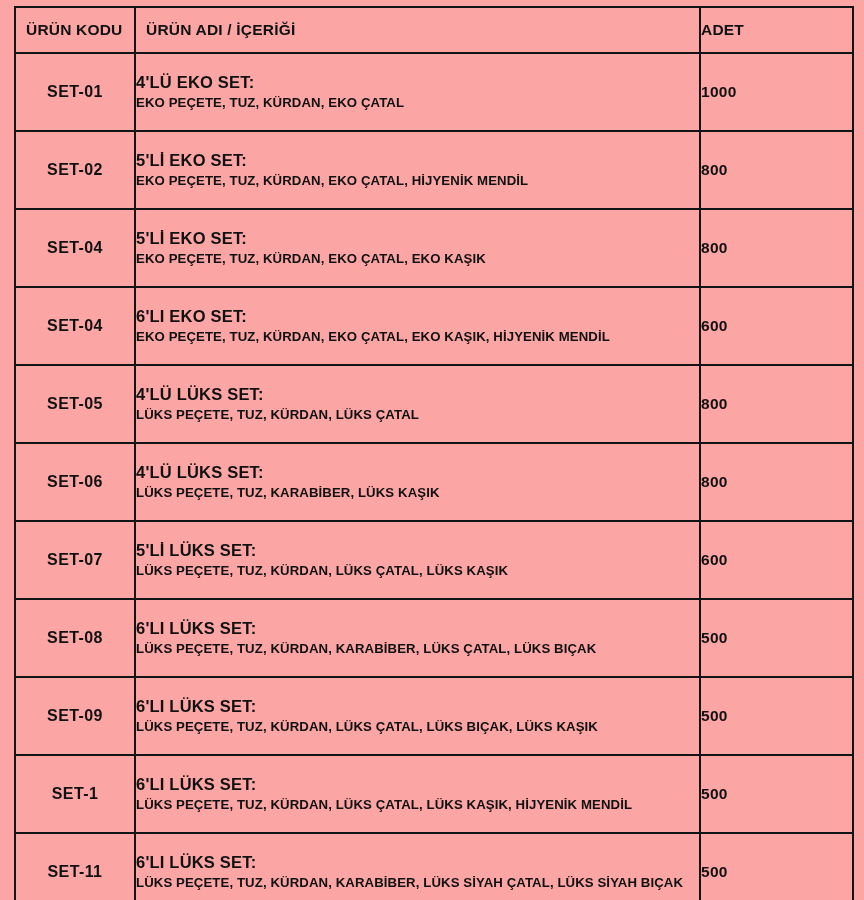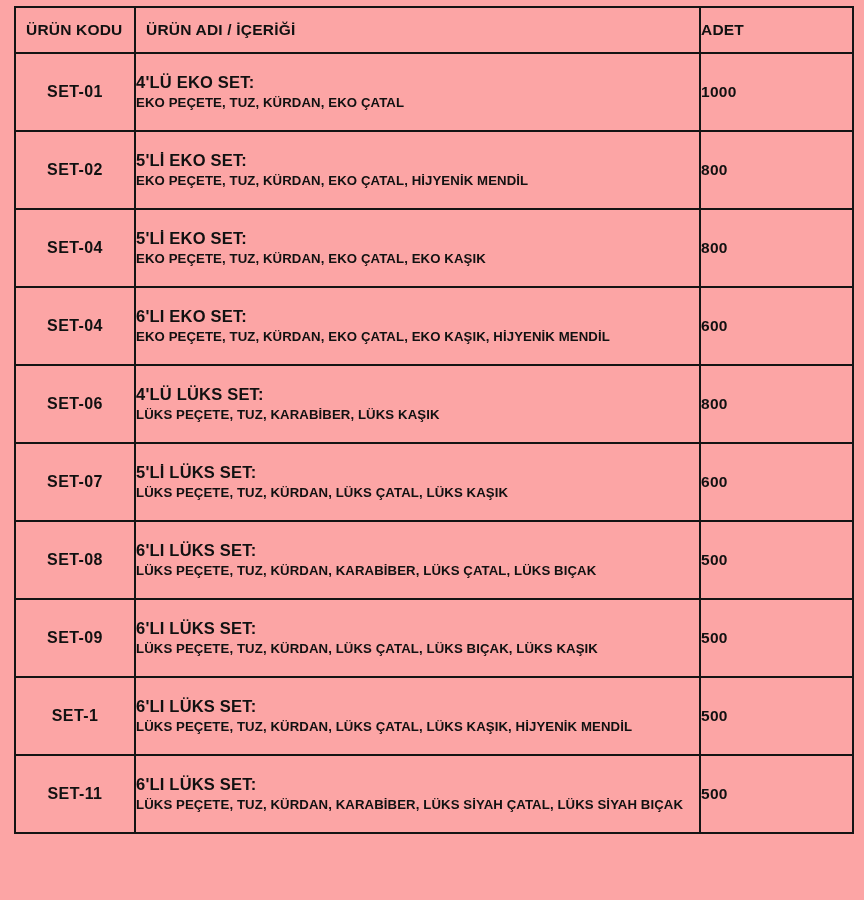--- a/index.html
+++ b/index.html
@@ -158,20 +158,32 @@
         <td class="cell-name">
           <div class="name-title">6'LI EKO SET:</div>
           <div class="name-contents">EKO PEÇETE, TUZ, KÜRDAN, EKO ÇATAL, EKO KAŞIK, HİJYENİK MENDİL</div>
         </td>
         <td class="cell-qty">
           <div class="qty-text">600</div>
         </td>
       </tr>
       <tr class="product-row">
         <td class="cell-code">
+          <div class="code-text">SET-05</div>
+        </td>
+        <td class="cell-name">
+          <div class="name-title">4'LÜ LÜKS SET:</div>
+          <div class="name-contents">LÜKS PEÇETE, TUZ, KÜRDAN, LÜKS ÇATAL</div>
+        </td>
+        <td class="cell-qty">
+          <div class="qty-text">800</div>
+        </td>
+      </tr>
+      <tr class="product-row">
+        <td class="cell-code">
           <div class="code-text">SET-06</div>
         </td>
         <td class="cell-name">
           <div class="name-title">4'LÜ LÜKS SET:</div>
           <div class="name-contents">LÜKS PEÇETE, TUZ, KARABİBER, LÜKS KAŞIK</div>
         </td>
         <td class="cell-qty">
           <div class="qty-text">800</div>
         </td>
       </tr>

